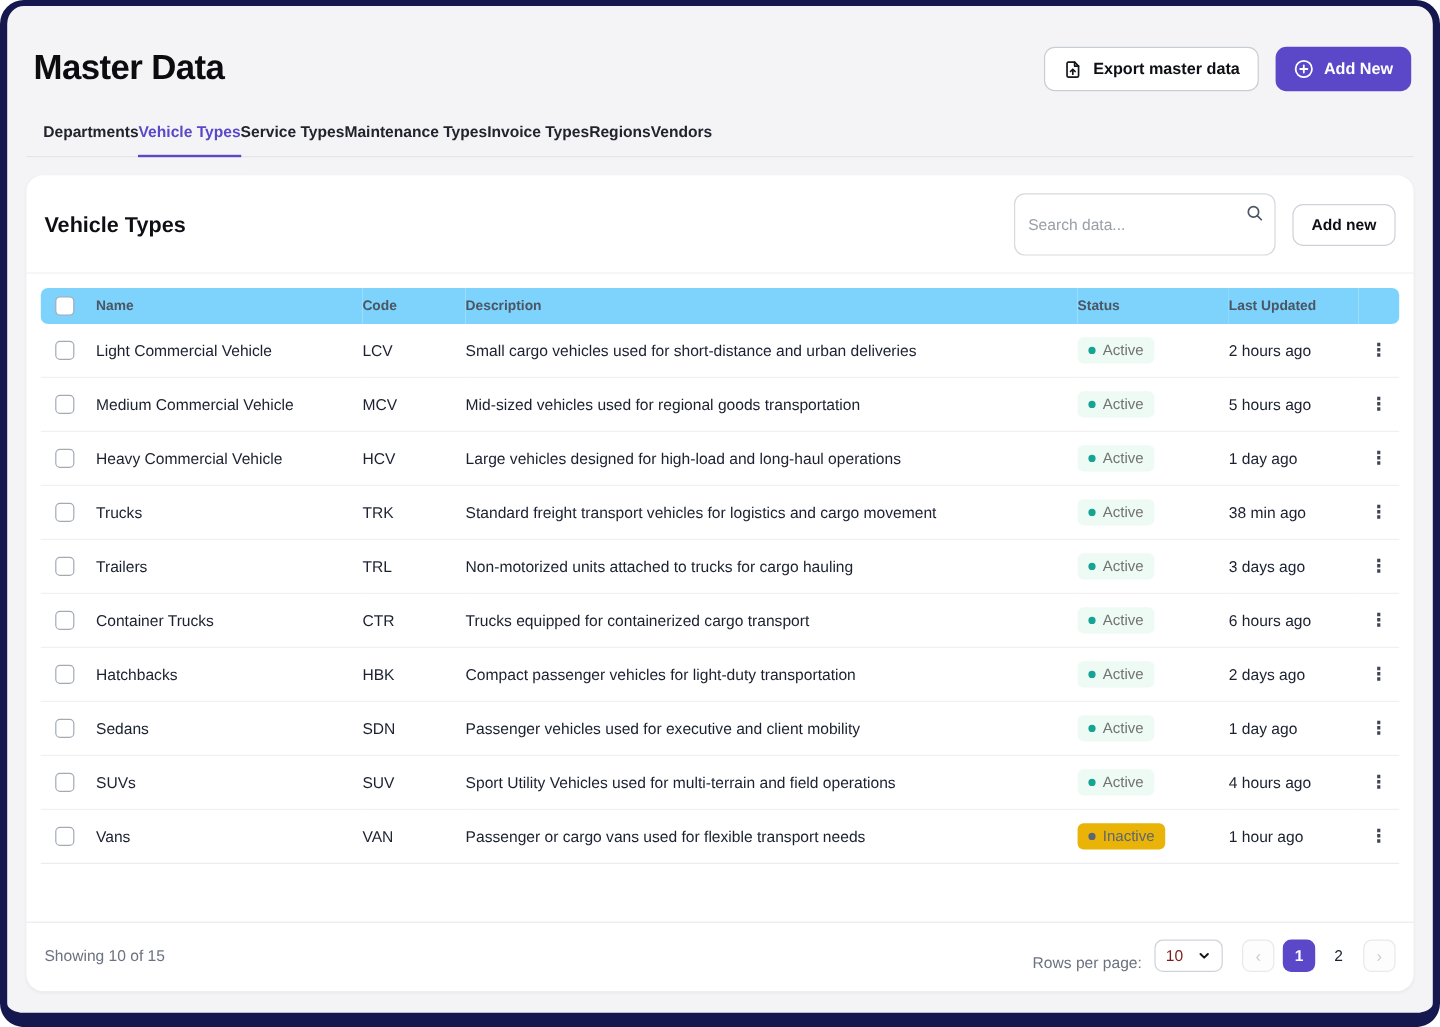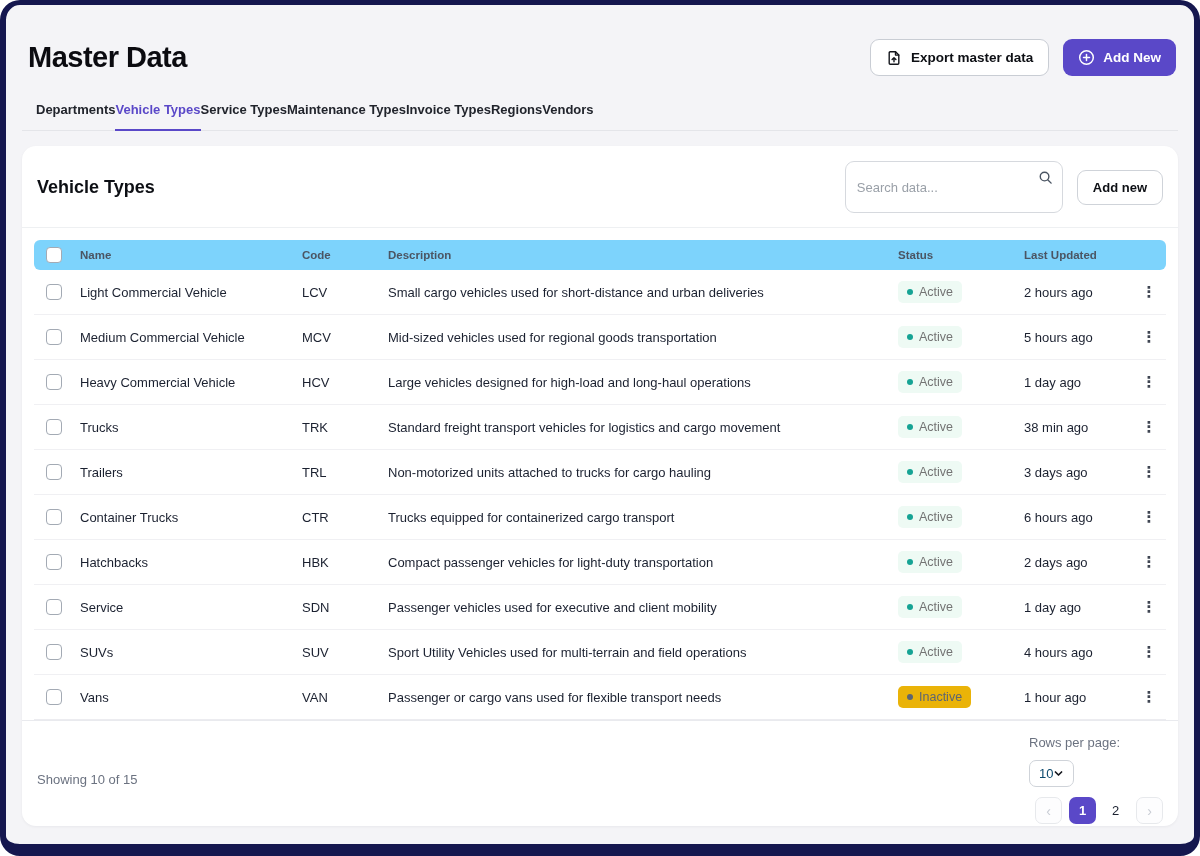--- a/index.html
+++ b/index.html
@@ -96,26 +96,26 @@
   .badge.inactive { color: #5d6572; background: #eab308; }
   .badge.inactive .dot { background: #5d6572; }
   .kebab { font-size: 15px; font-weight: 700; color: #3f4552; cursor: pointer; letter-spacing: 0; line-height: 1; }
 
   
   .card-footer {
     margin-top: auto; border-top: 1px solid #e9eaee;
     display: flex; justify-content: space-between; align-items: center;
     padding: 14px 15px 16px 15px; font-size: 13px; color: #6b7280;
   }
-  .footer-right { display: flex; align-items: flex-start; gap: 10px; flex-direction: column; }
+  .footer-right { display: flex; align-items: flex-end; gap: 10px; }
   .rpp-label { color: #6b7280; font-size: 13px; }
   .select {
-    display: inline-flex; align-items: center; gap: 0;
+    display: inline-flex; align-items: center; gap: 12px;
     border: 1px solid #cfd3d9; border-radius: 7px; padding: 5px 9px;
-    font-size: 13px; color: #0c4a6e; background: #fff; cursor: pointer;
+    font-size: 13px; color: #7f1d1d; background: #fff; cursor: pointer;
   }
   .pager { display: flex; align-items: center; gap: 7px; margin-left: 6px; }
   .page-nav {
     width: 27px; height: 27px; border: 1px solid #e7e9ec; border-radius: 7px;
     color: #c8ccd4; background: #fdfdfe; font-size: 14px; line-height: 1;
   }
   .page {
     min-width: 27px; height: 27px; border-radius: 7px;
     font-size: 13px; color: #1b2130; background: transparent;
   }
@@ -284,21 +284,21 @@
               <td>Compact passenger vehicles for light-duty transportation</td>
               <td><span class="badge active">
                   <span class="dot"></span>
                   <span>Active</span>
                 </span></td>
               <td>2 days ago</td>
               <td class="cell-kebab"><span class="kebab">⋮</span></td>
             </tr>
             <tr>
               <td class="cell-check"><span class="checkbox"></span></td>
-              <td>Service</td>
+              <td>Sedans</td>
               <td>SDN</td>
               <td>Passenger vehicles used for executive and client mobility</td>
               <td><span class="badge active">
                   <span class="dot"></span>
                   <span>Active</span>
                 </span></td>
               <td>1 day ago</td>
               <td class="cell-kebab"><span class="kebab">⋮</span></td>
             </tr>
             <tr>

